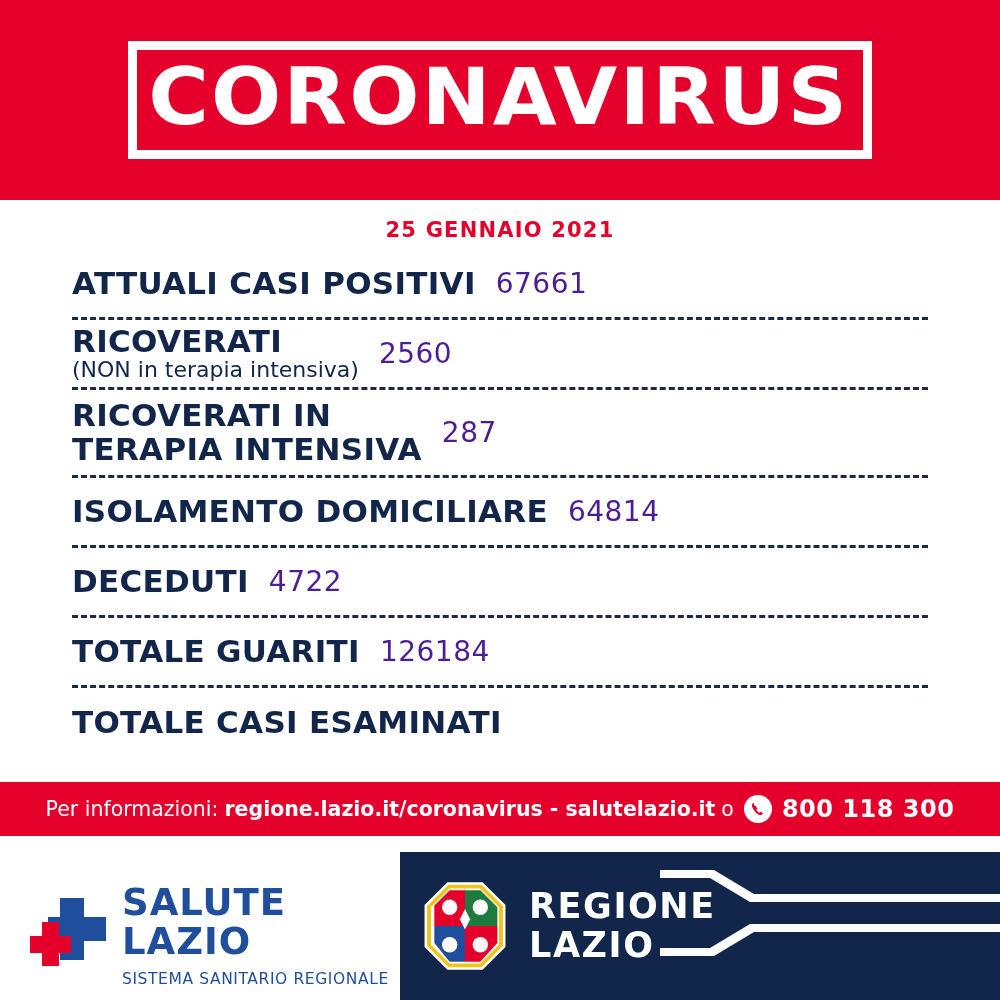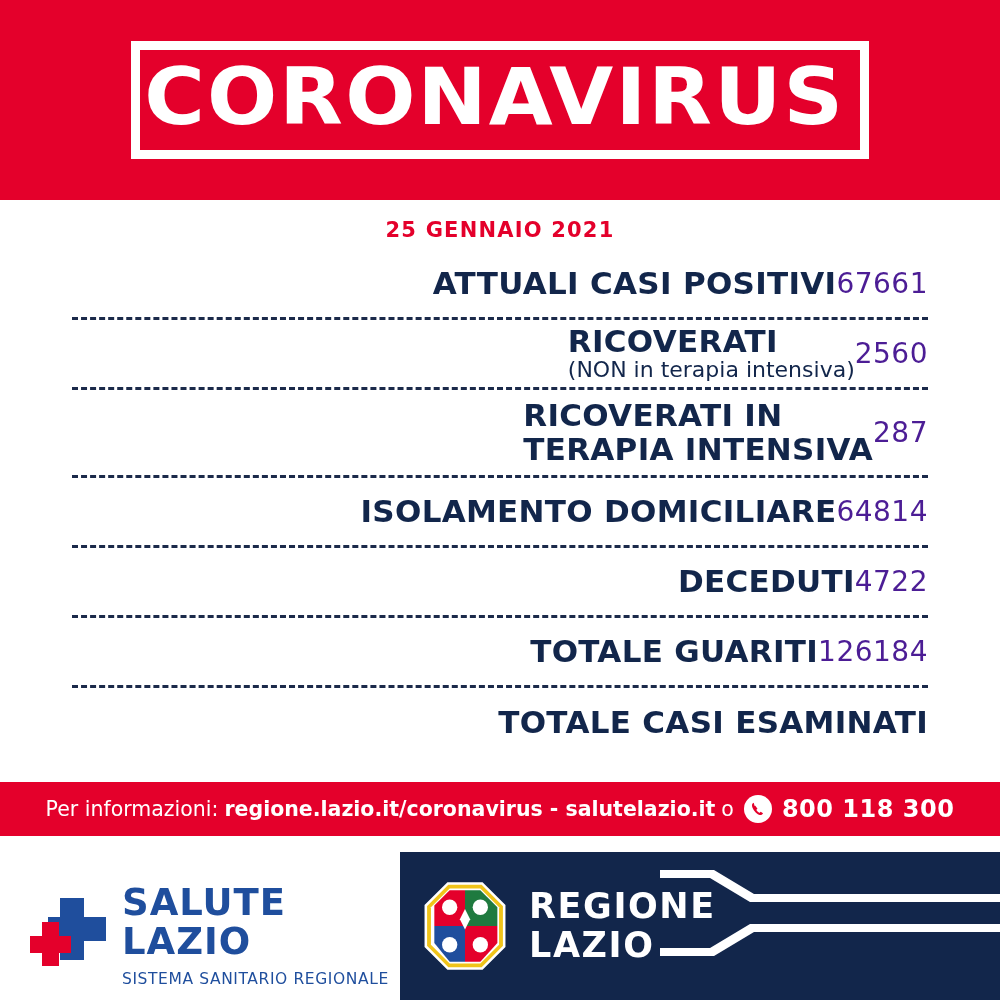--- a/index.html
+++ b/index.html
@@ -12,21 +12,21 @@
   .page { position: relative; width: 1000px; height: 1000px; background: #ffffff; }
 
   
   .header {
     width: 1000px; height: 200px;
     background: #e4002b;
     display: flex; align-items: center; justify-content: center;
   }
   .title-frame {
     border: 9px solid #ffffff;
-    padding: 8px 34px 14px 24px;
+    padding: 8px 34px 14px 31px;
     display: flex; align-items: center; justify-content: center;
   }
   .title-text {
     color: #ffffff;
     font-size: 78px;
     font-weight: bold;
     letter-spacing: 2px;
     line-height: 1;
     font-family: "DejaVu Sans", sans-serif;
     transform: scaleX(1.06);
@@ -48,23 +48,24 @@
   }
 
   
   .stats {
     width: 1000px;
     padding: 0 72px;
   }
   .stat-row {
     display: flex;
     align-items: center;
-    justify-content: flex-end;
+    justify-content: flex-start;
     border-bottom: 3px dashed #1b2a4a;
     min-height: 70px;
+    gap: 20px;
   }
   .stat-row:last-child { border-bottom: none; }
   .stat-label {
     color: #12264b;
     font-size: 31px;
     font-weight: bold;
     letter-spacing: 0.3px;
     line-height: 1.08;
     text-transform: uppercase;
     font-family: "DejaVu Sans", sans-serif;

